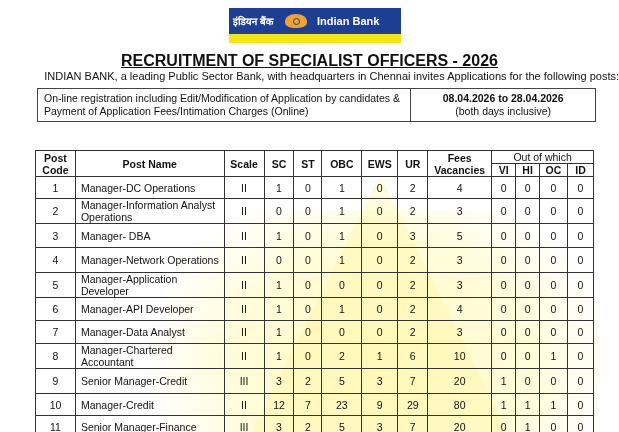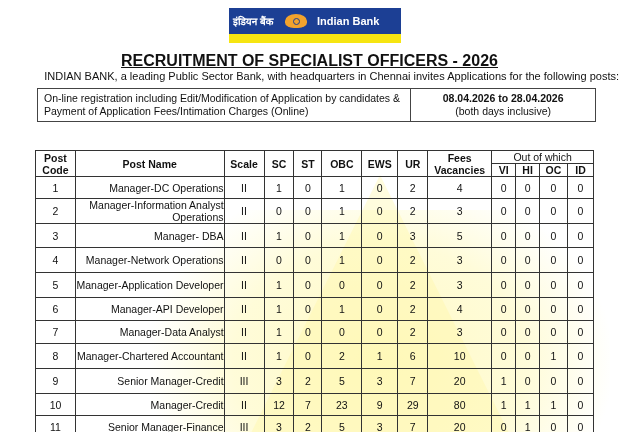--- a/index.html
+++ b/index.html
@@ -50,21 +50,21 @@
   .activity { left:37px; top:88px; width:559px; }
   .activity td, .activity th { border:1px solid #444; font-size:10.5px; }
   .activity th { height:15px; font-weight:bold; padding:0; }
   .activity td { height:32px; padding:0 6px; line-height:13px; }
   .activity .dates { text-align:center; }
   .activity .dates b { font-weight:bold; }
 
   .posts { left:35px; top:150px; width:559px; }
   .posts th, .posts td { border:1px solid #333; font-size:10.5px; padding:0; text-align:center; line-height:12px; }
   .posts th { font-weight:bold; }
-  .posts td.name { text-align:right; }
+  .posts td.name { text-align:left; padding-left:5px; }
   .posts tbody td { background:transparent; }
   .posts .ow { font-weight:normal; font-size:10.5px;margin-top:36px; }
 </style>
 </head>
 <body>
 
 <div class="watermark"></div>
 <div class="watermark2"></div>
 
 <div class="logo">

